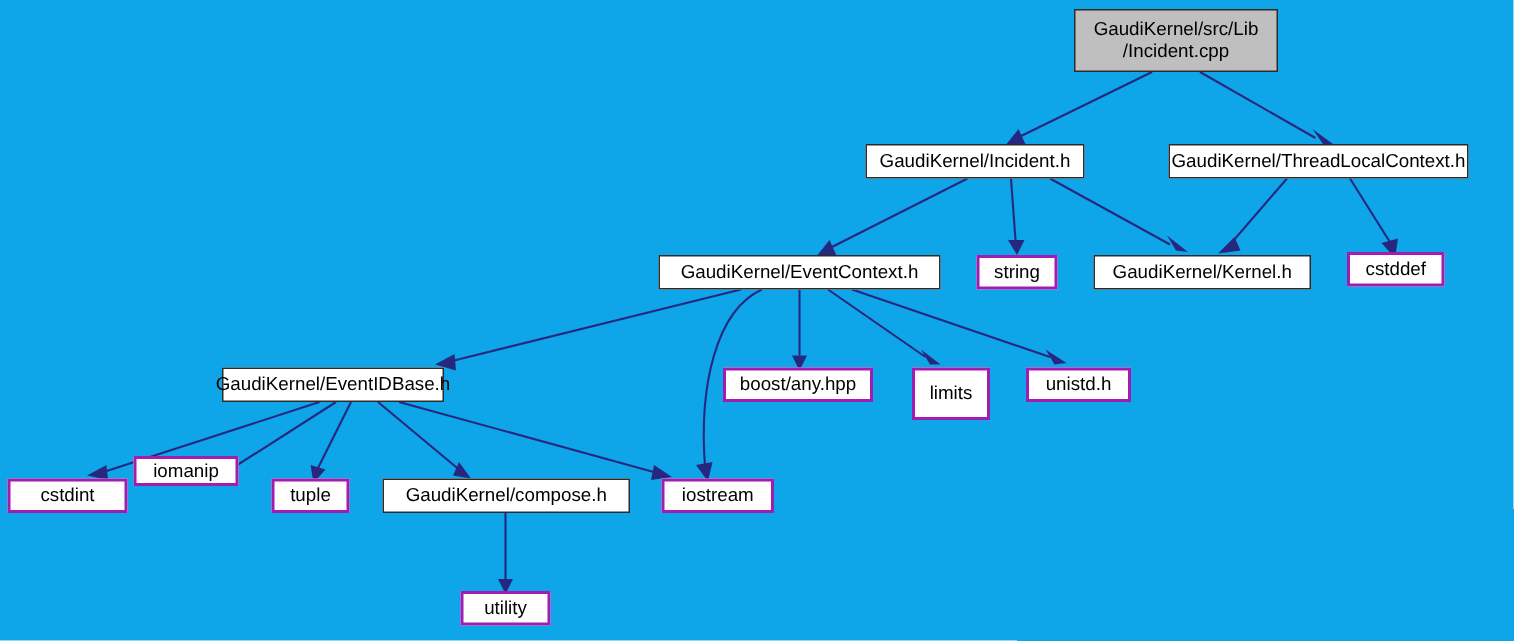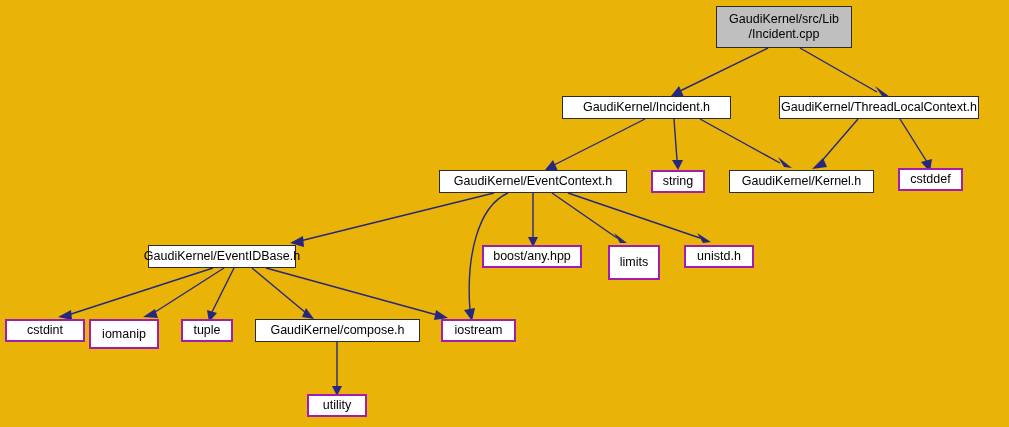--- a/index.html
+++ b/index.html
@@ -4,21 +4,21 @@
 <style>
   html, body {
     margin: 0;
     padding: 0;
     background: #ffffff;
   }
   #graph-root {
     position: relative;
     width: 1009px;
     height: 427px;
-    background: #eab308;
+    background: #0ea5e9;
     font-family: "Liberation Sans", sans-serif;
     overflow: hidden;
   }
   #graph-svg {
     position: absolute;
     left: 0;
     top: 0;
     width: 1009px;
     height: 427px;
   }
@@ -91,29 +91,29 @@
       <polygon class="edge-head" points="207,310 209,322 217,313" fill="#26287f"></polygon>
       <path class="edge-path" d="M 252,268 L 306,313" stroke="#26287f"></path>
       <polygon class="edge-head" points="302,317 314,319 306,308" fill="#26287f"></polygon>
       <path class="edge-path" d="M 266,268 L 437,315" stroke="#26287f"></path>
       <polygon class="edge-head" points="434,320 448,318 436,310" fill="#26287f"></polygon>
       <path class="edge-path" d="M 337,342 L 337,386" stroke="#26287f"></path>
       <polygon class="edge-head" points="332,386 337,396 342,386" fill="#26287f"></polygon>
     </svg>
 <div class="node-box kind-root" style="left: 716px; top: 6px; width: 136px; height: 42px; background: rgb(191, 191, 191);">GaudiKernel/src/Lib
 /Incident.cpp</div>
-    <div class="node-box kind-project" style="left: 562px; top: 96px; width: 169px; height: 23px;">GaudiKernel/Incident.h</div>
+    <div class="node-box kind-project" style="left: 577px; top: 96px; width: 146px; height: 23px;">GaudiKernel/Incident.h</div>
     <div class="node-box kind-project" style="left: 779px; top: 96px; width: 200px; height: 23px;">GaudiKernel/ThreadLocalContext.h</div>
     <div class="node-box kind-project" style="left: 439px; top: 170px; width: 188px; height: 23px;">GaudiKernel/EventContext.h</div>
     <div class="node-box kind-system" style="left: 651px; top: 170px; width: 54px; height: 23px;">string</div>
     <div class="node-box kind-project" style="left: 729px; top: 170px; width: 145px; height: 23px; text-align: center;">GaudiKernel/Kernel.h</div>
     <div class="node-box kind-system" style="left: 898px; top: 168px; width: 65px; height: 23px;">cstddef</div>
     <div class="node-box kind-project" style="left: 148px; top: 245px; width: 148px; height: 23px;">GaudiKernel/EventIDBase.h</div>
     <div class="node-box kind-system" style="left: 482px; top: 245px; width: 100px; height: 23px;">boost/any.hpp</div>
     <div class="node-box kind-system" style="left: 608px; top: 245px; width: 52px; height: 35px; text-align: center;">limits</div>
     <div class="node-box kind-system" style="left: 684px; top: 245px; width: 70px; height: 23px;">unistd.h</div>
     <div class="node-box kind-system" style="left: 5px; top: 319px; width: 80px; height: 23px;">cstdint</div>
-    <div class="node-box kind-system" style="left: 89px; top: 319px; width: 70px; height: 30px;">iomanip</div>
+    <div class="node-box kind-system" style="left: 89px; top: 304px; width: 70px; height: 20px;">iomanip</div>
     <div class="node-box kind-system" style="left: 181px; top: 319px; width: 52px; height: 23px;">tuple</div>
     <div class="node-box kind-system" style="left: 441px; top: 319px; width: 75px; height: 23px;">iostream</div>
     <div class="node-box kind-project" style="left: 255px; top: 319px; width: 165px; height: 23px;">GaudiKernel/compose.h</div>
     <div class="node-box kind-system" style="left: 307px; top: 394px; width: 60px; height: 23px;">utility</div>
   </div>
 
 </body></html>

